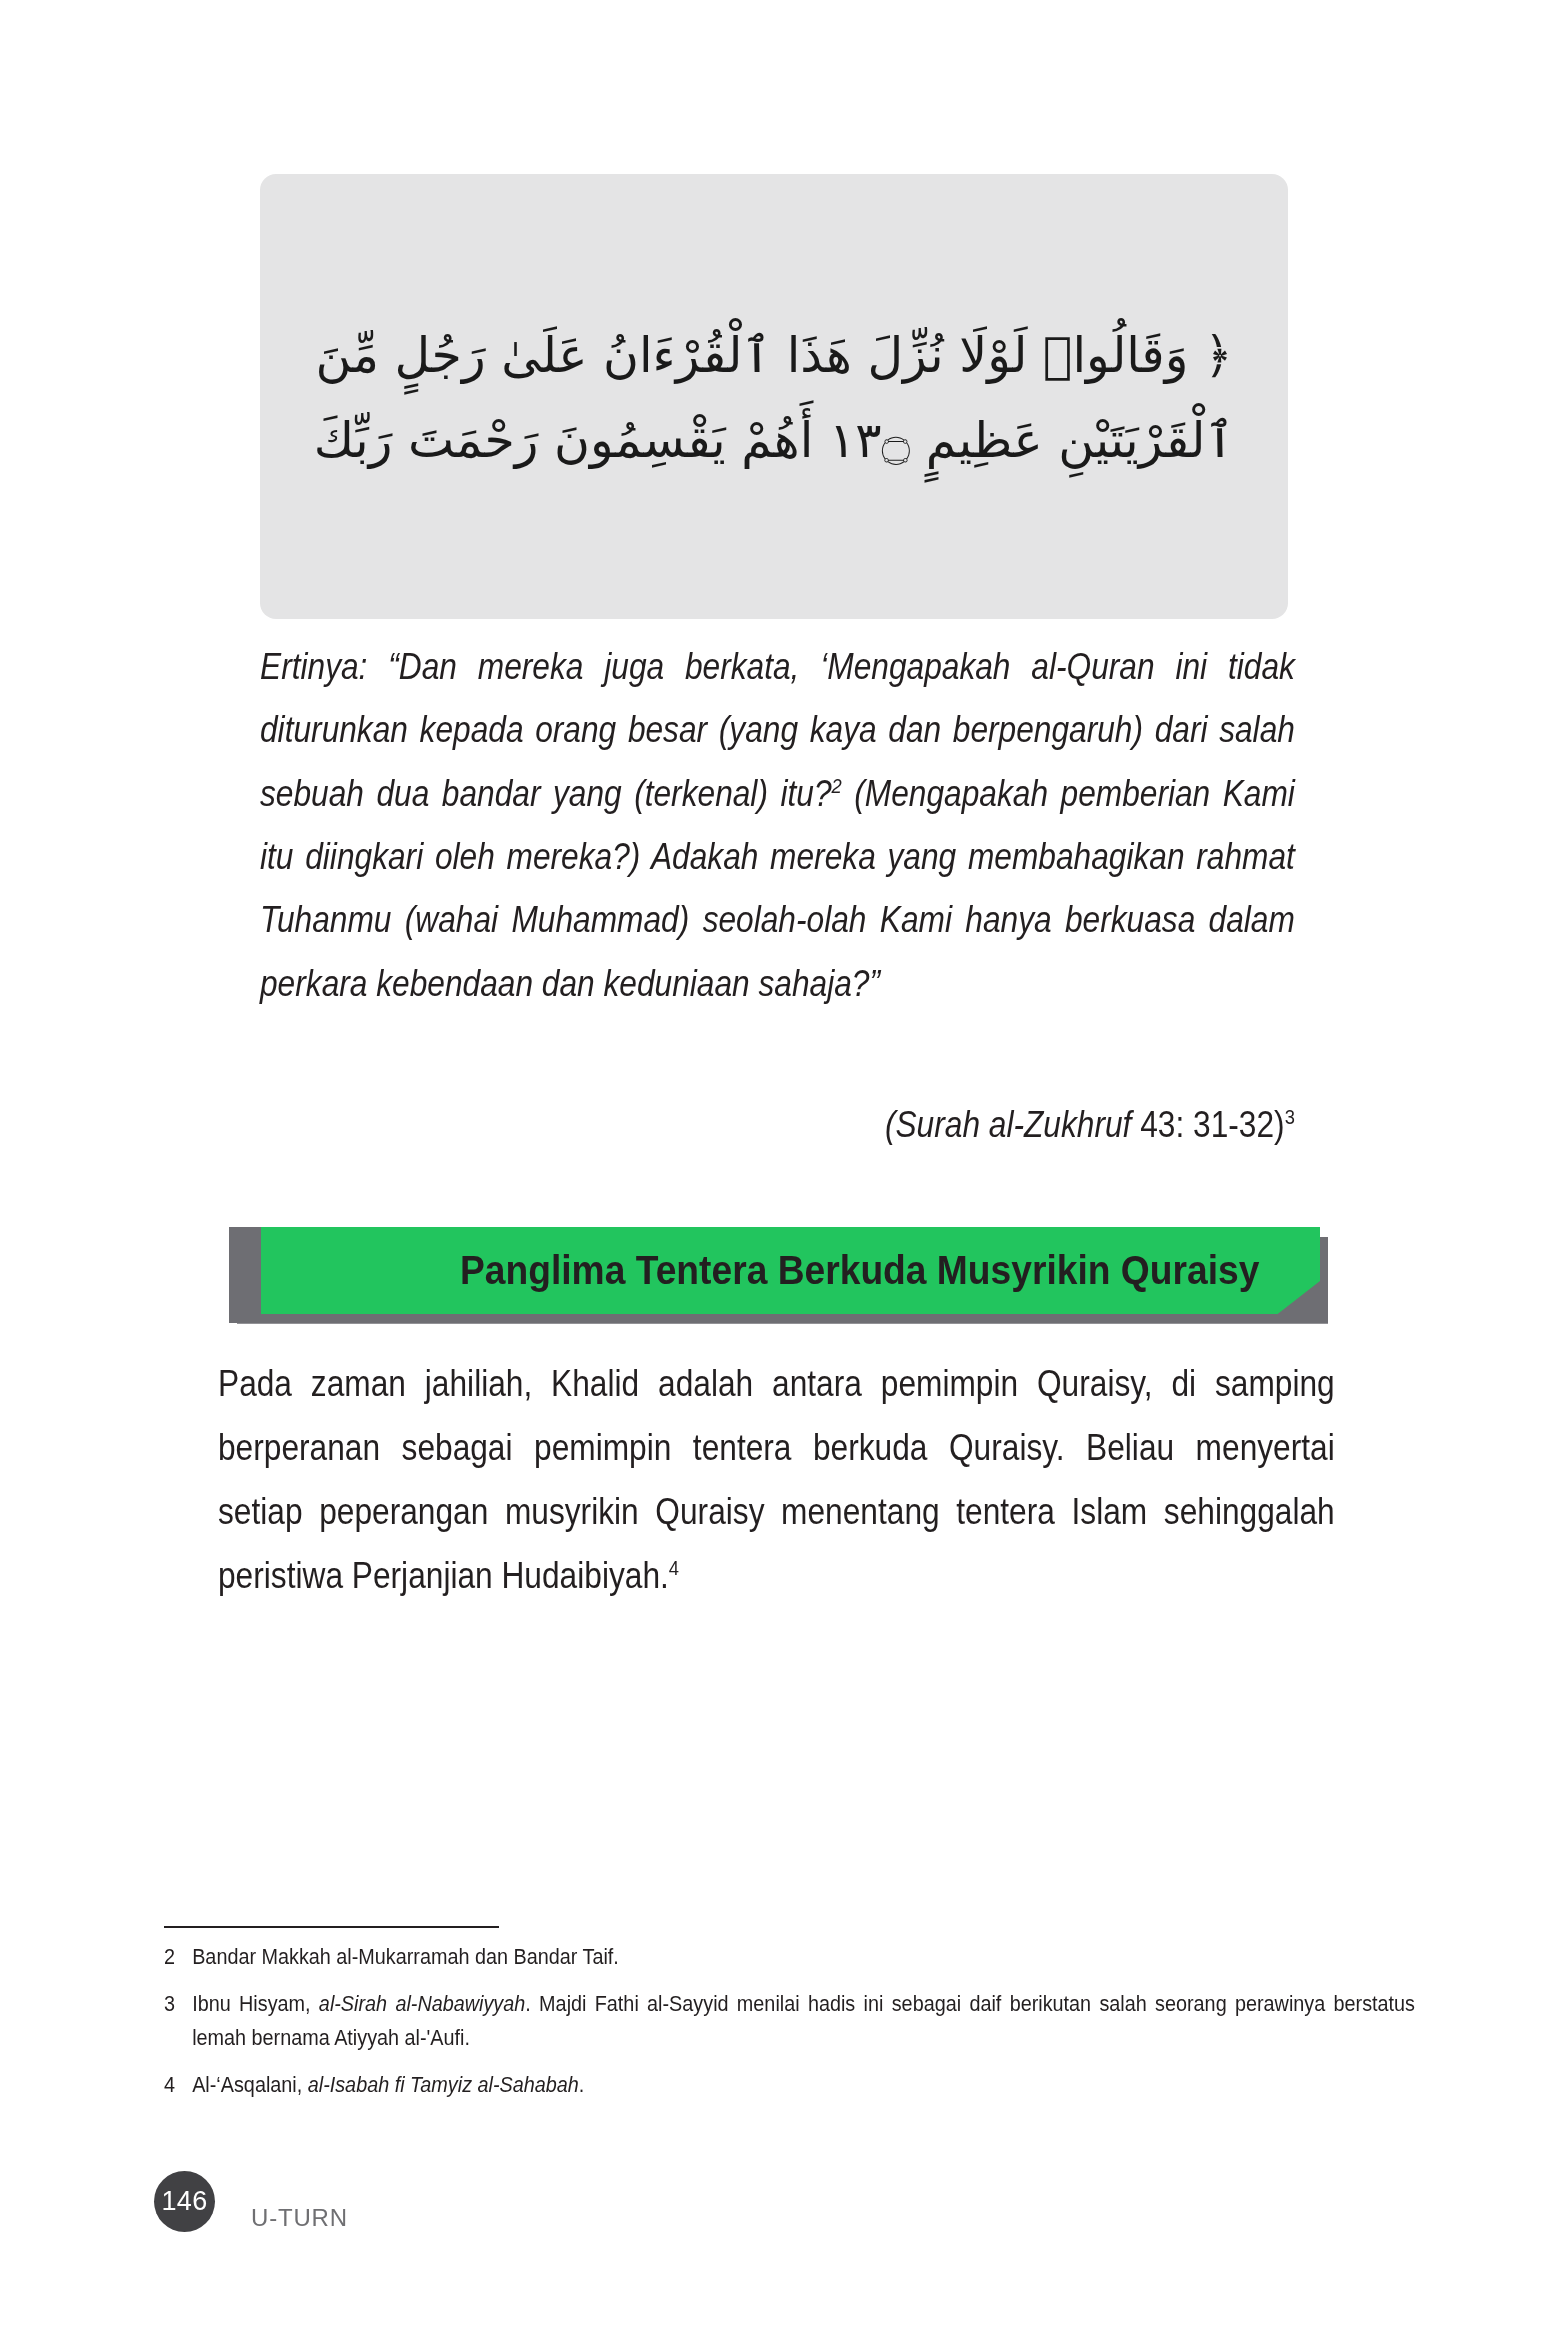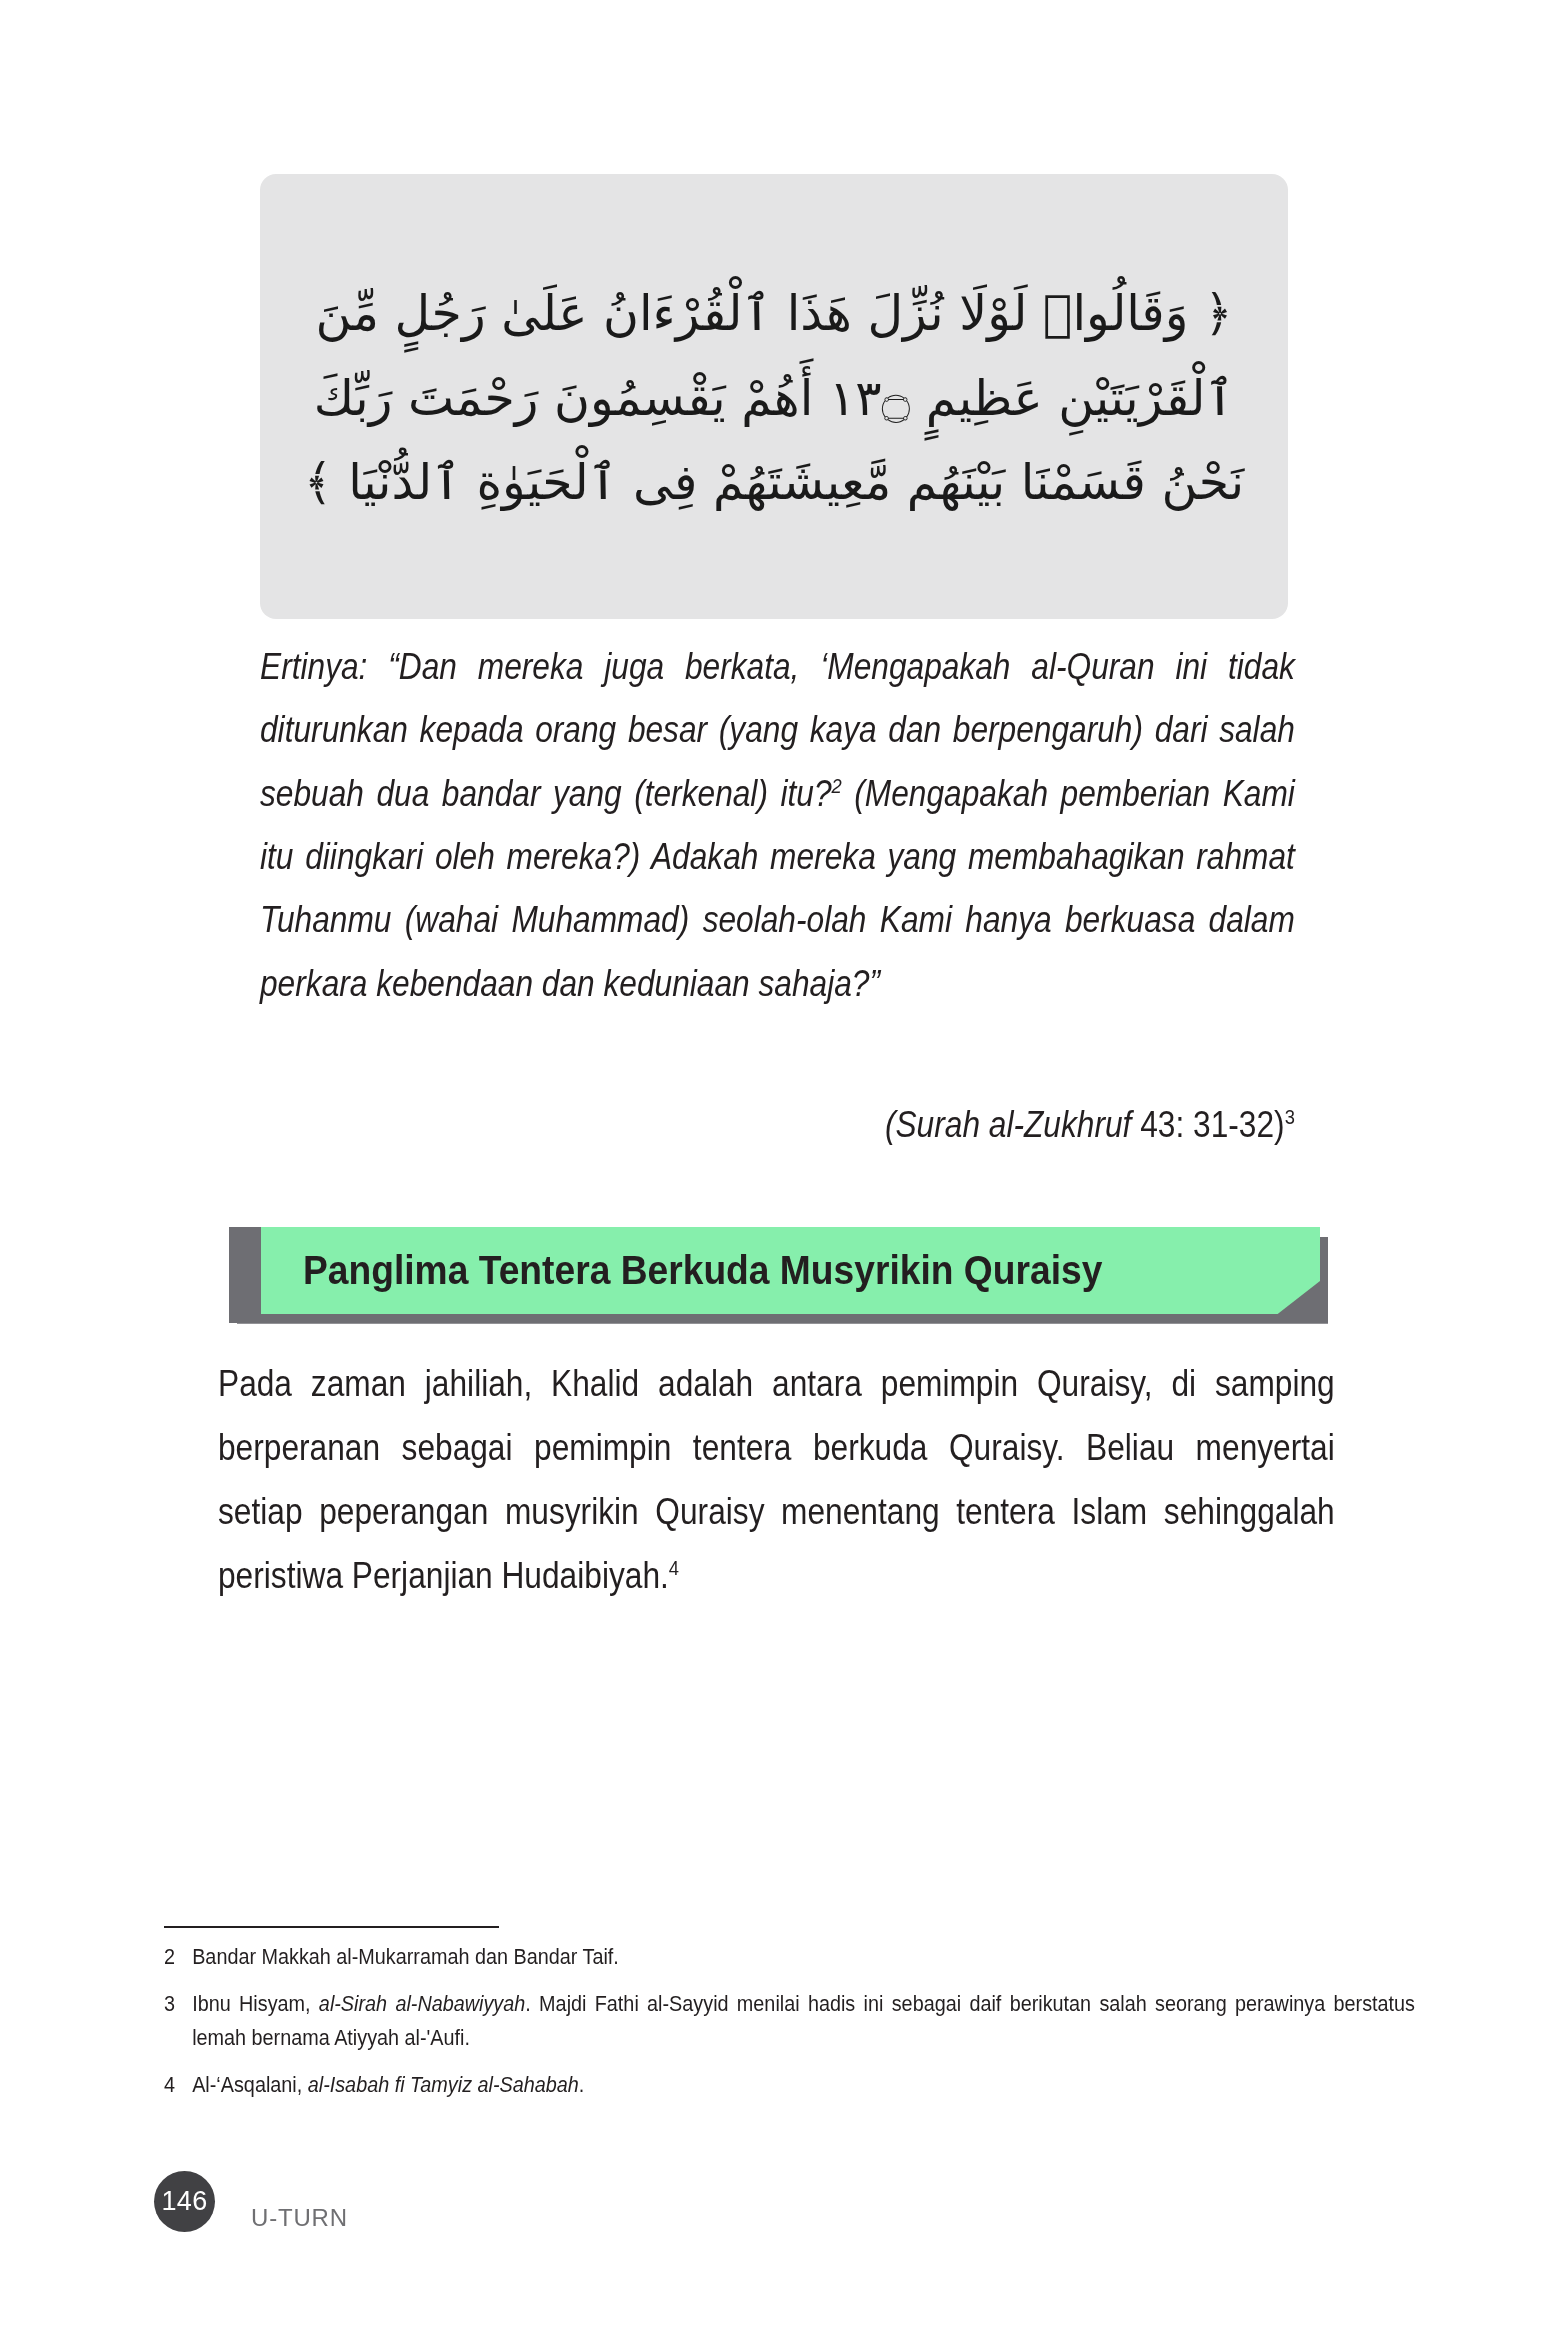--- a/index.html
+++ b/index.html
@@ -113,24 +113,25 @@
     width: 32px;
     height: 96px;
     background: #6e6e73;
   }
   .heading-band {
     position: absolute;
     left: 32px;
     top: 0px;
     width: 1059px;
     height: 87px;
-    background: #86efac;
+    background: #22c55e;
     clip-path: polygon(0 0, 100% 0, 100% 62%, 96% 100%, 0 100%);
     display: flex;
     align-items: center;
+    justify-content: flex-end;
   }
   .heading-text {
     margin-left: 42px;
     font-size: 40px;
     font-weight: bold;
     color: #231f20;
     letter-spacing: 0px;
     transform: scaleX(0.93);
     transform-origin: left center;
     white-space: nowrap;
@@ -217,21 +218,20 @@
   }
 </style>
 </head>
 <body>
 
 <div class="page">
 
   <div class="ayat-box">
     <div class="ayat-line">﴿ وَقَالُوا۟ لَوْلَا نُزِّلَ هَذَا ٱلْقُرْءَانُ عَلَىٰ رَجُلٍ مِّنَ</div>
     <div class="ayat-line">ٱلْقَرْيَتَيْنِ عَظِيمٍ ۝٣١ أَهُمْ يَقْسِمُونَ رَحْمَتَ رَبِّكَ</div>
-    <div class="ayat-line">نَحْنُ قَسَمْنَا بَيْنَهُم مَّعِيشَتَهُمْ فِى ٱلْحَيَوٰةِ ٱلدُّنْيَا ﴾</div>
   </div>
 
   <div class="translation"><span>Ertinya: “Dan mereka juga berkata, ‘Mengapakah al-Quran ini tidak diturunkan kepada orang besar (yang kaya dan berpengaruh) dari salah sebuah dua bandar yang (terkenal) itu?</span><sup>2</sup><span> (Mengapakah pemberian Kami itu diingkari oleh mereka?) Adakah mereka yang membahagikan rahmat Tuhanmu (wahai Muhammad) seolah-olah Kami hanya berkuasa dalam perkara kebendaan dan keduniaan sahaja?”</span></div>
 
   <div class="source-ref"><span class="ital">(Surah al-Zukhruf</span><span> 43: 31-32)</span><sup>3</sup></div>
 
   <div class="heading-wrap">
     <div class="heading-shadow"></div>
     <div class="heading-leftbar"></div>
     <div class="heading-band">

